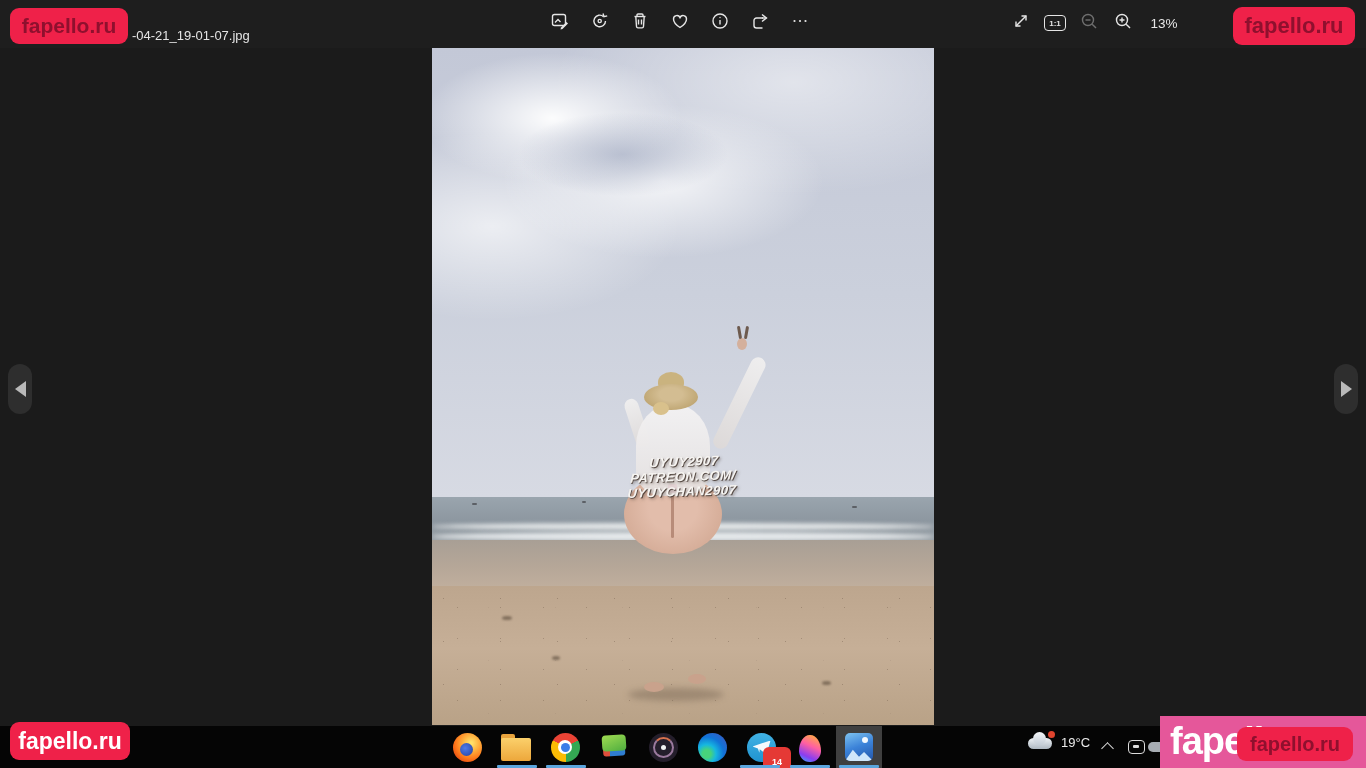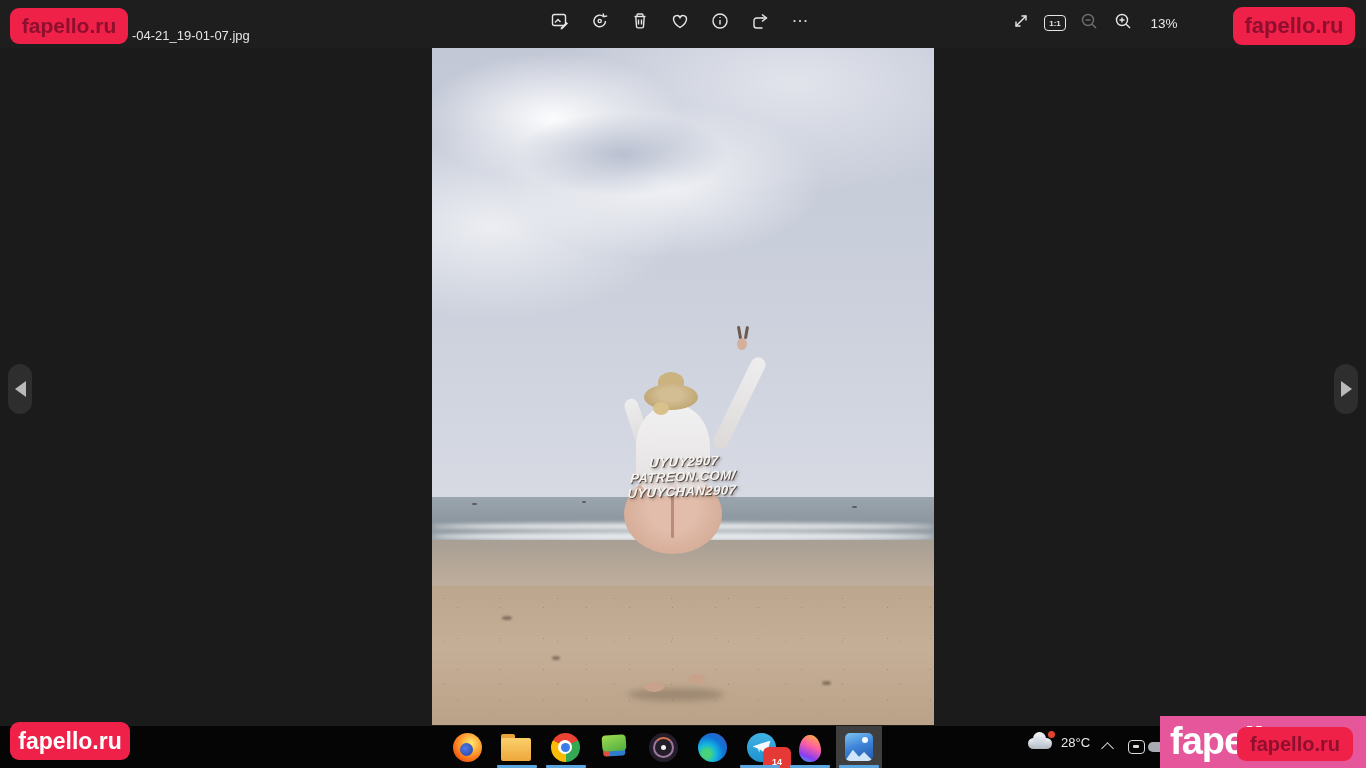--- a/index.html
+++ b/index.html
@@ -379,19 +379,19 @@
   <span class="run-bar" style="left:497px;width:40px;"></span>
   <span class="run-bar" style="left:546px;width:40px;"></span>
   <span class="run-bar" style="left:740px;width:40px;"></span>
   <span class="run-bar" style="left:790px;width:40px;"></span>
   <span class="run-bar" style="left:839px;width:40px;"></span>
 
   <div id="weather" class="abs">
     <span id="w-cloud">
         <i id="w-dot"></i>
       </span>
-    <span id="temp">28°C</span>
+    <span id="temp">19°C</span>
   </div>
   <span id="chevron-up" class="abs"></span>
   <span id="kbd-icon" class="abs"></span>
   <span id="tray-cloud" class="abs"></span>
 
 </div>
 
 </body></html>

